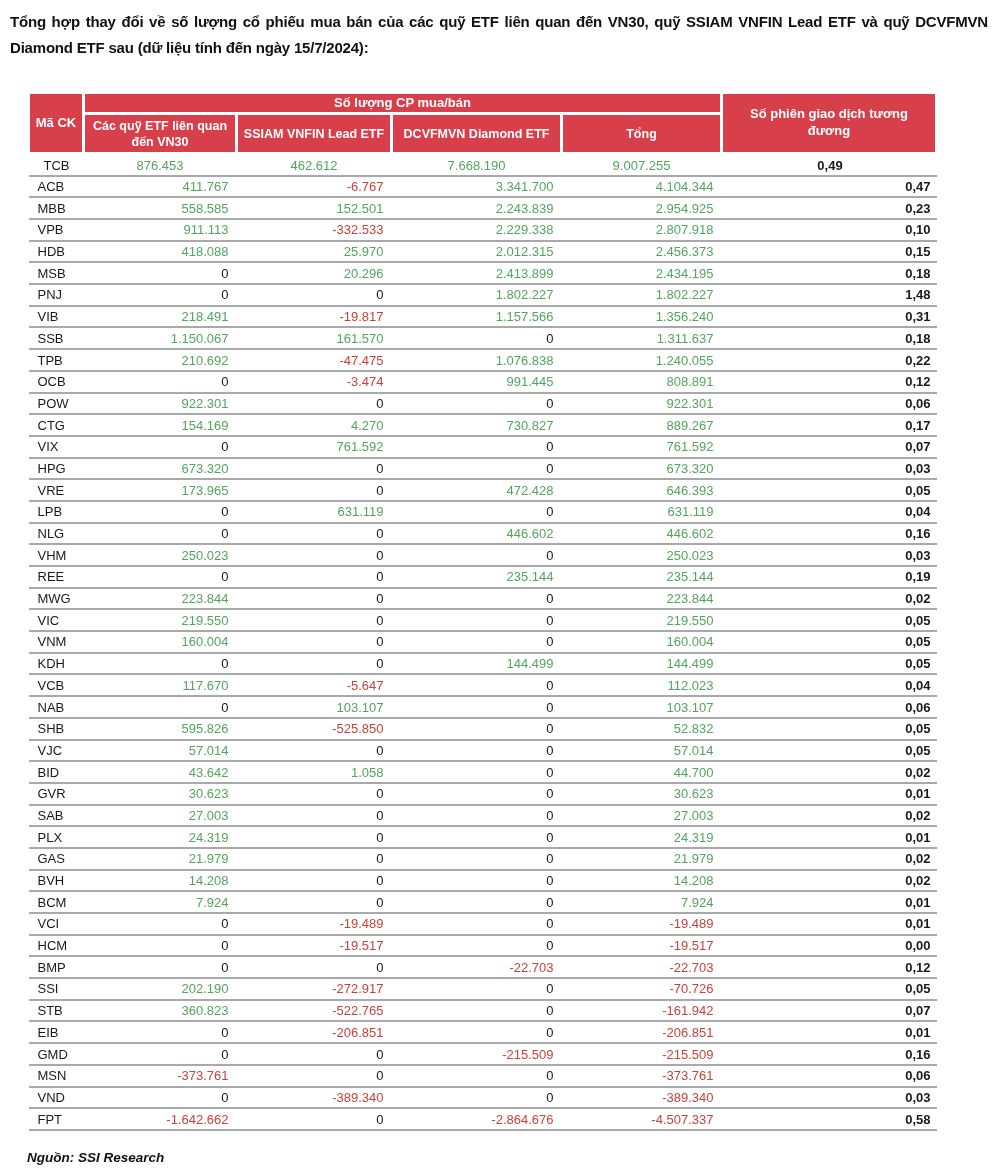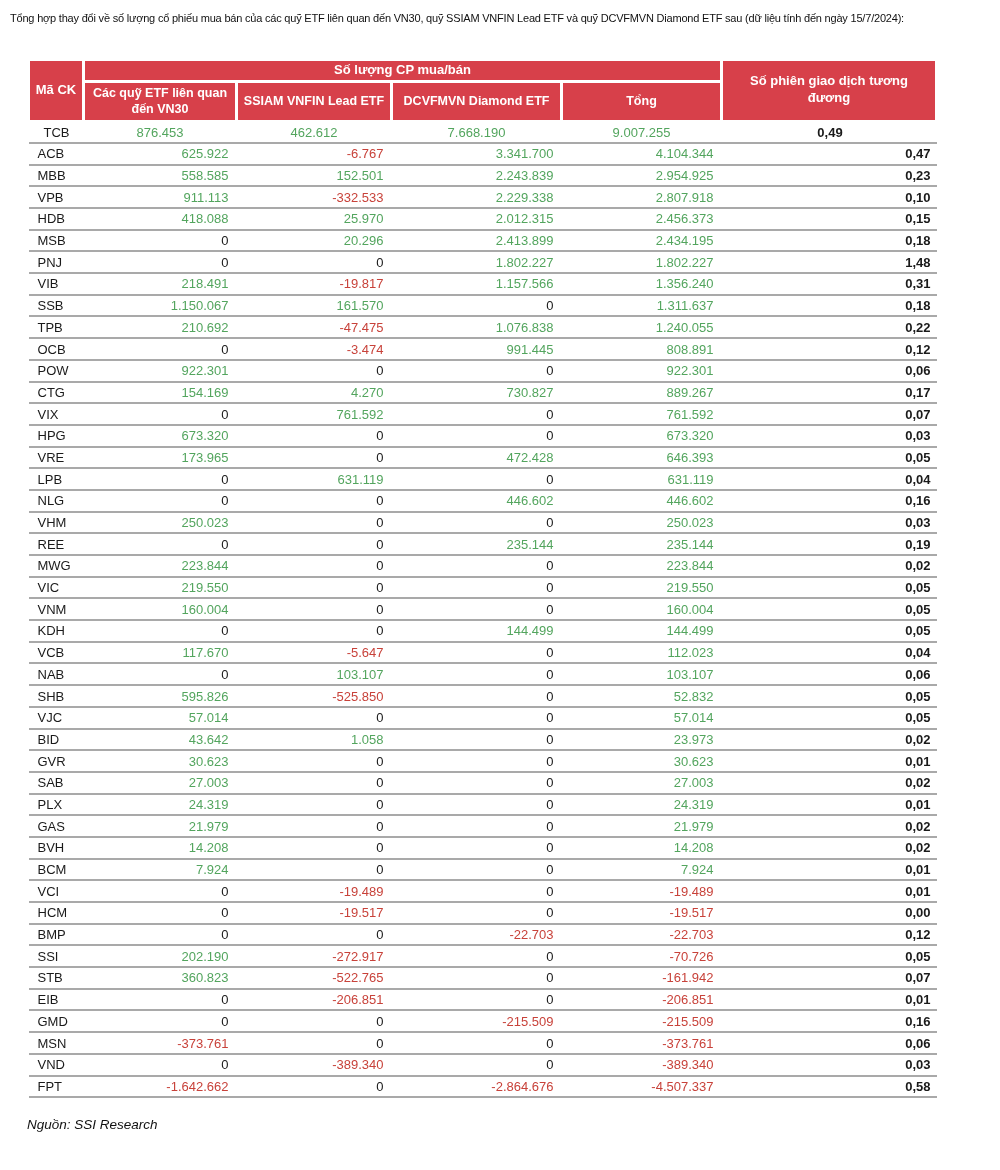--- a/index.html
+++ b/index.html
@@ -12,22 +12,22 @@
   *{box-sizing:border-box;margin:0;padding:0;}
   html,body{background:#ffffff;}
   body{
     width:1000px;min-height:1170px;
     font-family:"Liberation Sans",sans-serif;
     color:var(--text-dark);
     position:relative;
   }
   .title-block{
     padding:9px 12px 0 10px;
-    font-size:11px;
-    font-weight:normal;
+    font-size:15px;
+    font-weight:bold;
     line-height:1.72;
     letter-spacing:-0.2px;
     text-align:justify;
     color:#111;
   }
   .etf-table{
     border-collapse:collapse;
     margin:30px 0 0 27px;
     width:908px;
     table-layout:fixed;
@@ -66,20 +66,21 @@
   .etf-table tbody td.num{text-align:right;}
   .etf-table tbody td.sessions{text-align:right;color:var(--text-dark);padding-right:6px;font-weight:bold;}
   .etf-table tbody td.pos{color:var(--pos-green);}
   .etf-table tbody td.neg{color:var(--neg-red);}
   .etf-table tbody td.zero{color:var(--text-dark);}
   .source-line{
     margin:19px 0 6px 27px;
     font-size:13.5px;
     font-style:italic;
     color:#111;
+    font-weight:bold;
   }
 </style>
 </head>
 <body>
 
 <div class="title-block">Tổng hợp thay đổi về số lượng cổ phiếu mua bán của các quỹ ETF liên quan đến VN30, quỹ SSIAM VNFIN Lead ETF và quỹ DCVFMVN Diamond ETF sau (dữ liệu tính đến ngày 15/7/2024):</div>
 
 <table class="etf-table">
   <colgroup>
     <col class="c-ticker">
@@ -106,21 +107,21 @@
       <tr>
     <td class="ticker">TCB</td>
     <td class="num pos">876.453</td>
     <td class="num pos">462.612</td>
     <td class="num pos">7.668.190</td>
     <td class="num pos">9.007.255</td>
     <td class="sessions">0,49</td>
   </tr>
       <tr>
     <td class="ticker">ACB</td>
-    <td class="num pos">625.922</td>
+    <td class="num pos">411.767</td>
     <td class="num neg">-6.767</td>
     <td class="num pos">3.341.700</td>
     <td class="num pos">4.104.344</td>
     <td class="sessions">0,47</td>
   </tr>
       <tr>
     <td class="ticker">MBB</td>
     <td class="num pos">558.585</td>
     <td class="num pos">152.501</td>
     <td class="num pos">2.243.839</td>
@@ -325,21 +326,21 @@
     <td class="num zero">0</td>
     <td class="num zero">0</td>
     <td class="num pos">57.014</td>
     <td class="sessions">0,05</td>
   </tr>
       <tr>
     <td class="ticker">BID</td>
     <td class="num pos">43.642</td>
     <td class="num pos">1.058</td>
     <td class="num zero">0</td>
-    <td class="num pos">23.973</td>
+    <td class="num pos">44.700</td>
     <td class="sessions">0,02</td>
   </tr>
       <tr>
     <td class="ticker">GVR</td>
     <td class="num pos">30.623</td>
     <td class="num zero">0</td>
     <td class="num zero">0</td>
     <td class="num pos">30.623</td>
     <td class="sessions">0,01</td>
   </tr>

